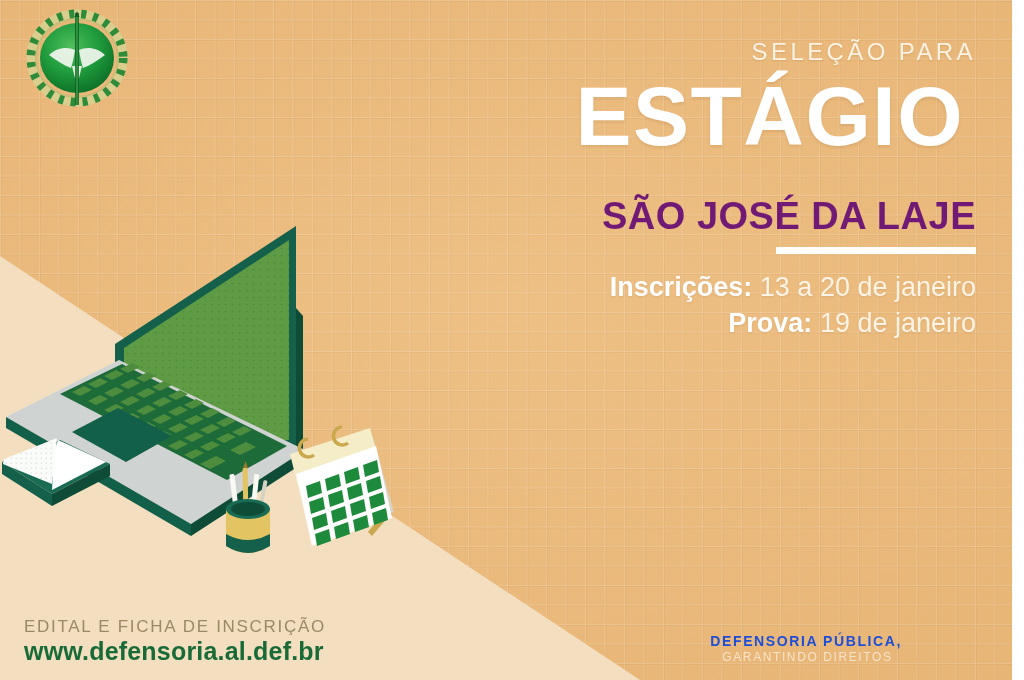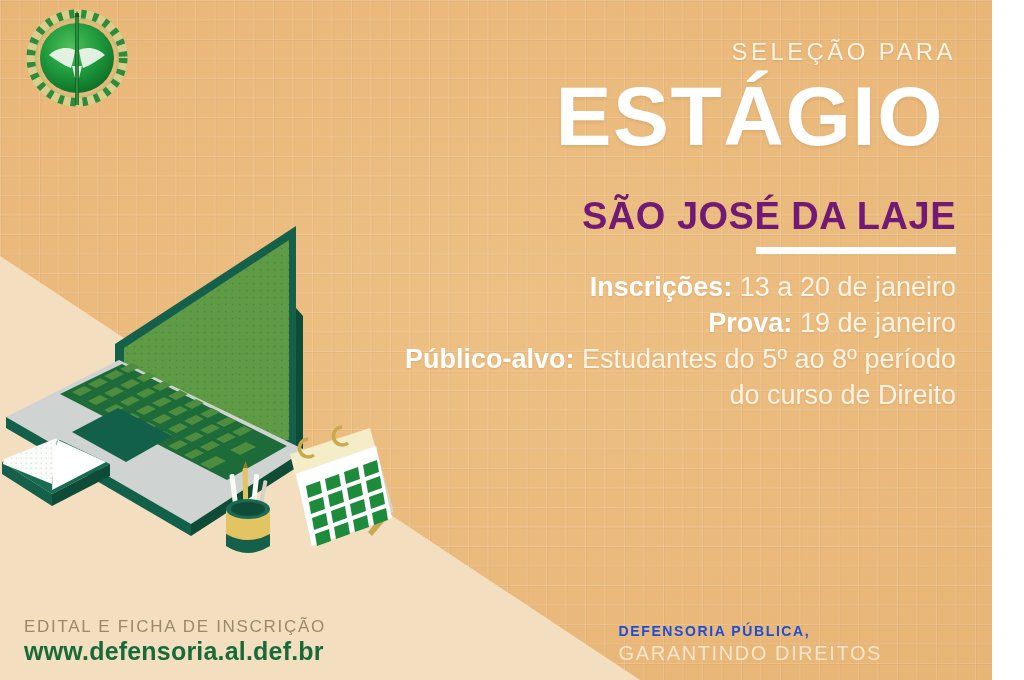--- a/index.html
+++ b/index.html
@@ -8,20 +8,21 @@
     padding: 0;
     background: #ffffff;
   }
   #poster {
     position: relative;
     width: 992px;
     height: 680px;
     overflow: hidden;
     font-family: "Liberation Sans", "DejaVu Sans", sans-serif;
     background-color: #EDBC7D;
+    padding-left: 20px;
   }
 
   
   .bg-grid {
     position: absolute;
     inset: 0;
     background-color: #EDBC7D;
     background-image:
       linear-gradient(to right, rgba(255,255,255,0.16) 1px, transparent 1px),
       linear-gradient(to bottom, rgba(255,255,255,0.16) 1px, transparent 1px),
@@ -160,25 +161,26 @@
     text-align: left;
   }
   .foot-right .fr1 {
     font-size: 14px;
     font-weight: 700;
     letter-spacing: 1.6px;
     color: #1d4ed8;
     line-height: 1.3;
   }
   .foot-right .fr2 {
-    font-size: 20px;
+    font-size: 12px;
     font-weight: 400;
     letter-spacing: 1.6px;
     color: rgba(255,255,255,0.62);
     line-height: 1.3;
+    margin-left: 12px;
   }
 </style>
 </head>
 <body>
 
 <div id="poster">
 
   <div class="bg-grid"></div>
   <div class="bg-vignette"></div>
   <div class="desk"></div>
@@ -358,24 +360,20 @@
 
     <div class="details">
       <div class="details-line">
         <span class="lbl">Inscrições:</span>
         <span>13 a 20 de janeiro</span>
       </div>
       <div class="details-line">
         <span class="lbl">Prova:</span>
         <span>19 de janeiro</span>
       </div>
-      <div class="details-wrap">
-        <span class="lbl">Público-alvo:</span>
-        <span>Estudantes do 5º ao 8º período do curso de Direito</span>
-      </div>
     </div>
   </div>
 
   <div class="foot-left">
     <div class="fl1">EDITAL E FICHA DE INSCRIÇÃO</div>
     <div class="fl2">www.defensoria.al.def.br</div>
   </div>
 
   <div class="foot-right">
     <div class="fr1">DEFENSORIA PÚBLICA,</div>

